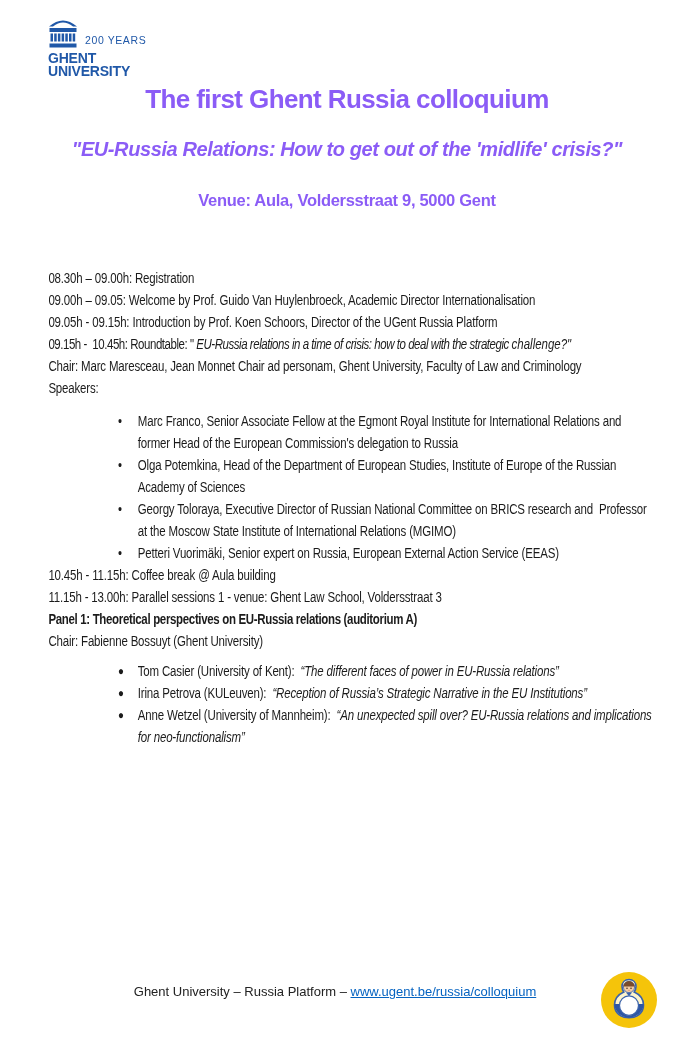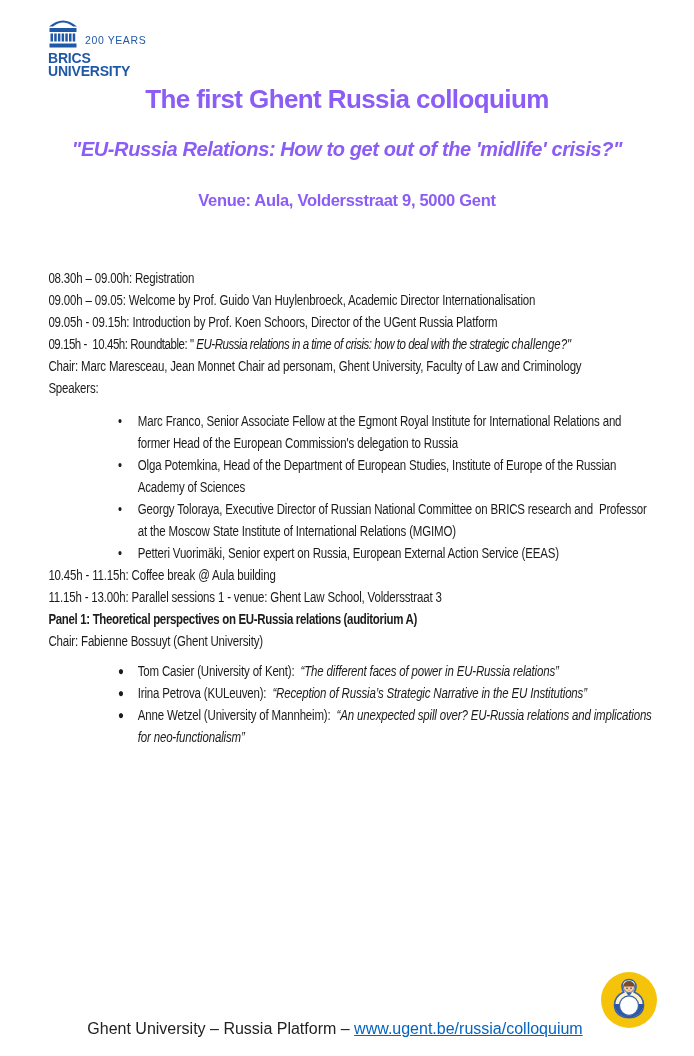--- a/index.html
+++ b/index.html
@@ -56,22 +56,22 @@
   .bullets  { margin-top: 11px; margin-left: 85px; }
   .b-row    { display: flex; }
   .b-marker { width: 24px; flex: none; }
   .b-text   { max-width: 624px; white-space: pre-wrap; }
   .panel    { margin-top: 8px; }
   .panel .b-text   { max-width: 650px; }
   .panel .b-marker { font-size: 12px; }
 
   
   .footer {
-    position: absolute; left: 0; top: 1020px; width: 100%;
-    text-align: center; font-size: 16px; color: #222; padding-right: 24px;
+    position: absolute; left: 0; top: 984px; width: 100%;
+    text-align: center; font-size: 13px; color: #222; padding-right: 24px;
   }
   .footer a { color: #0563C1; text-decoration: underline; cursor: pointer; }
 
   .matryoshka { position: absolute; left: 601px; top: 972px; }
 </style>
 </head>
 <body>
 
 <div class="page">
 
@@ -85,21 +85,21 @@
         <rect x="9.9" y="19.5" width="2.5" height="8" fill="#2058A8"></rect>
         <rect x="13.6" y="19.5" width="2.5" height="8" fill="#2058A8"></rect>
         <rect x="17.3" y="19.5" width="2.5" height="8" fill="#2058A8"></rect>
         <rect x="21" y="19.5" width="2.5" height="8" fill="#2058A8"></rect>
         <rect x="24.7" y="19.5" width="2.5" height="8" fill="#2058A8"></rect>
         <rect x="1.5" y="29.5" width="27" height="4" fill="#2058A8"></rect>
       </svg>
       <span class="logo-years">200 YEARS</span>
     </div>
     <div class="logo-name">
-      <div>BRICS</div>
+      <div>GHENT</div>
       <div>UNIVERSITY</div>
     </div>
   </div>
 
   <div class="titles">
     <div class="title-main">The first Ghent Russia colloquium</div>
     <div class="title-sub">"EU-Russia Relations: How to get out of the 'midlife' crisis?"</div>
     <div class="title-venue">Venue: Aula, Voldersstraat 9, 5000 Gent</div>
   </div>
 

